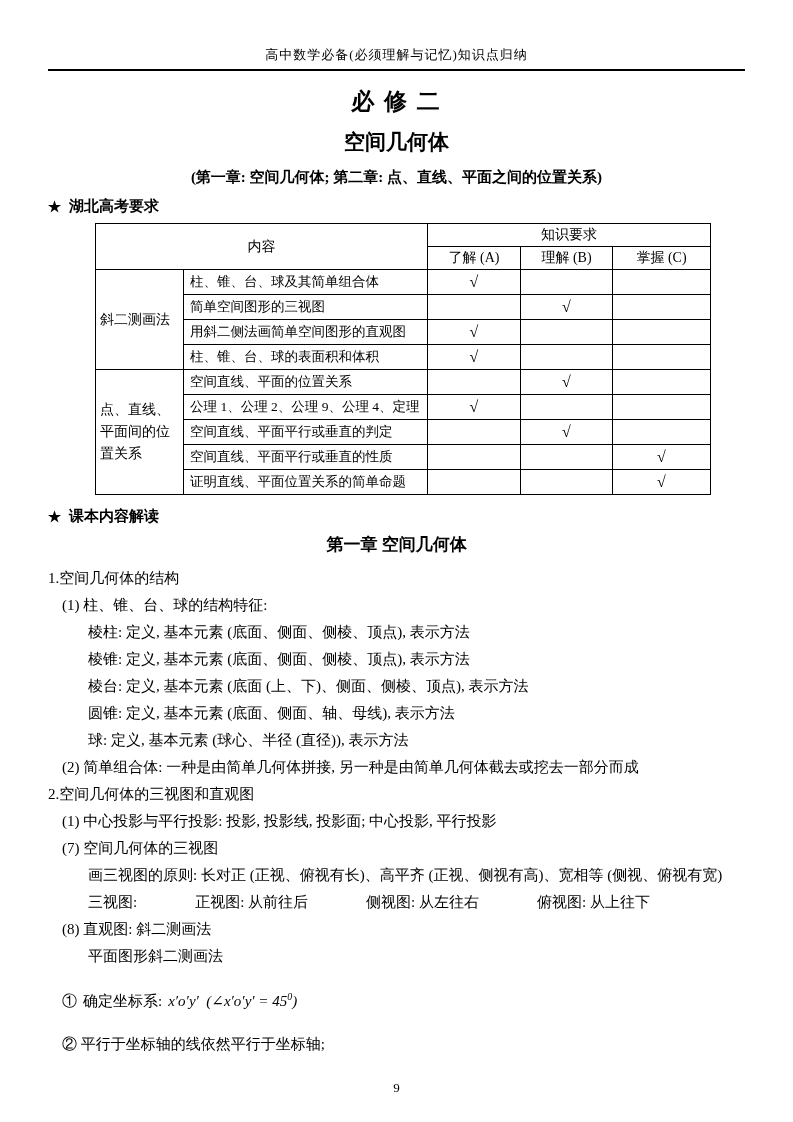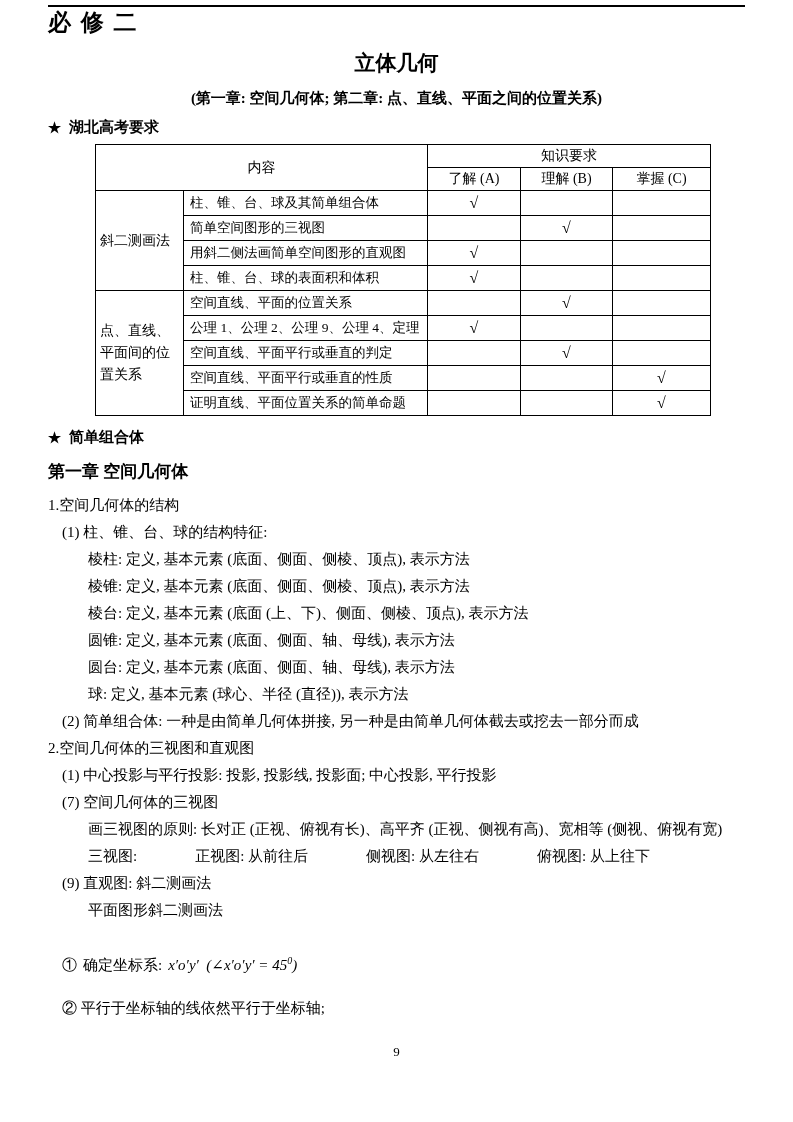--- a/index.html
+++ b/index.html
@@ -17,21 +17,22 @@
     font-size:13px;
     letter-spacing:1px;
   }
   .header-rule {
     margin-top:5px;
     border-bottom:2px solid #000;
     height:0;
   }
 
   .title-main {
-    text-align:left;
+    margin-top:15px;
+    text-align:center;
     font-size:23px;
     font-weight:bold;
     letter-spacing:2px;
   }
   .title-sub {
     margin-top:11px;
     text-align:center;
     font-size:21px;
     font-weight:bold;
   }
@@ -70,58 +71,60 @@
   }
   .req-table .cell-group {
     text-align:left; vertical-align:middle;
     padding:0 4px; line-height:22px; font-size:14px;
   }
   .req-table .cell-check {
     text-align:center; font-size:16px; height:24px;
   }
 
   .chapter-title {
-    margin-top:13px;
+    margin-top:7px;
+    text-align:center;
     font-size:17px;
     font-weight:bold;
   }
 
   .body-text { margin-top:9px; font-size:15px; }
   .line { line-height:27px; white-space:nowrap; }
   .i0 { padding-left:0; }
   .i1 { padding-left:14px; }
   .i2 { padding-left:40px; }
   .tv-item  { margin-left:58px; }
   .tv-item:first-of-type { margin-left:12px; }
 
-  .line-coord { margin-top:23px; }
+  .line-coord { margin-top:13px; }
   .line-last  { margin-top:16px; }
   .math {
     font-style:italic;
     font-family:"Liberation Serif","DejaVu Serif",serif;
     font-size:15px;
   }
   .math sup { font-size:10px; font-style:italic; }
   .coord-label { margin-right:6px; }
 
   .page-number {
     margin-top:22px;
     text-align:center;
     font-size:13px;
   }
 </style>
 </head>
 <body>
 
 <div class="content">
 
+  <div class="doc-header">高中数学必备(必须理解与记忆)知识点归纳</div>
   <div class="header-rule"></div>
 
   <div class="title-main">必 修 二</div>
-  <div class="title-sub">立体几何</div>
+  <div class="title-sub">空间几何体</div>
   <div class="chapters-note">(第一章: 空间几何体; 第二章: 点、直线、平面之间的位置关系)</div>
 
   <div class="star-heading">
     <span class="star">★</span><span>湖北高考要求</span>
   </div>
 
   <table class="req-table">
     <colgroup>
       <col class="col-group">
         <col class="col-content">
@@ -192,45 +195,44 @@
       <tr>
         <td class="cell-content">证明直线、平面位置关系的简单命题</td>
         <td class="cell-check"></td>
         <td class="cell-check"></td>
         <td class="cell-check">√</td>
       </tr>
     </tbody>
   </table>
 
   <div class="star-heading">
-    <span class="star">★</span><span>简单组合体</span>
+    <span class="star">★</span><span>课本内容解读</span>
   </div>
 
   <div class="chapter-title">第一章  空间几何体</div>
 
   <div class="body-text">
     <div class="line i0">1.空间几何体的结构</div>
     <div class="line i1">(1) 柱、锥、台、球的结构特征:</div>
     <div class="line i2">棱柱: 定义, 基本元素 (底面、侧面、侧棱、顶点), 表示方法</div>
     <div class="line i2">棱锥: 定义, 基本元素 (底面、侧面、侧棱、顶点), 表示方法</div>
     <div class="line i2">棱台: 定义, 基本元素 (底面 (上、下)、侧面、侧棱、顶点), 表示方法</div>
     <div class="line i2">圆锥: 定义, 基本元素 (底面、侧面、轴、母线), 表示方法</div>
-    <div class="line i2">圆台: 定义, 基本元素 (底面、侧面、轴、母线), 表示方法</div>
     <div class="line i2">球: 定义, 基本元素 (球心、半径 (直径)), 表示方法</div>
     <div class="line i1">(2) 简单组合体: 一种是由简单几何体拼接, 另一种是由简单几何体截去或挖去一部分而成</div>
     <div class="line i0">2.空间几何体的三视图和直观图</div>
     <div class="line i1">(1) 中心投影与平行投影: 投影, 投影线, 投影面; 中心投影, 平行投影</div>
     <div class="line i1">(7) 空间几何体的三视图</div>
 
     <div class="line i2">画三视图的原则: 长对正 (正视、俯视有长)、高平齐 (正视、侧视有高)、宽相等 (侧视、俯视有宽)</div>
 
     <div class="line i2">
       <span>三视图:</span><span class="tv-item">正视图: 从前往后</span><span class="tv-item">侧视图: 从左往右</span><span class="tv-item">俯视图: 从上往下</span>
     </div>
-    <div class="line i1">(9) 直观图: 斜二测画法</div>
+    <div class="line i1">(8) 直观图: 斜二测画法</div>
     <div class="line i2">平面图形斜二测画法</div>
 
     <div class="line i1 line-coord">
       <span class="coord-label">①</span><span class="coord-label">确定坐标系:</span><span class="math">x′o′y′</span>&nbsp;&nbsp;<span class="math"><span>(∠x′o′y′ = 45</span><sup>0</sup><span>)</span></span>
     </div>
 
     <div class="line i1 line-last">② 平行于坐标轴的线依然平行于坐标轴;</div>
   </div>
 
   <div class="page-number">9</div>

